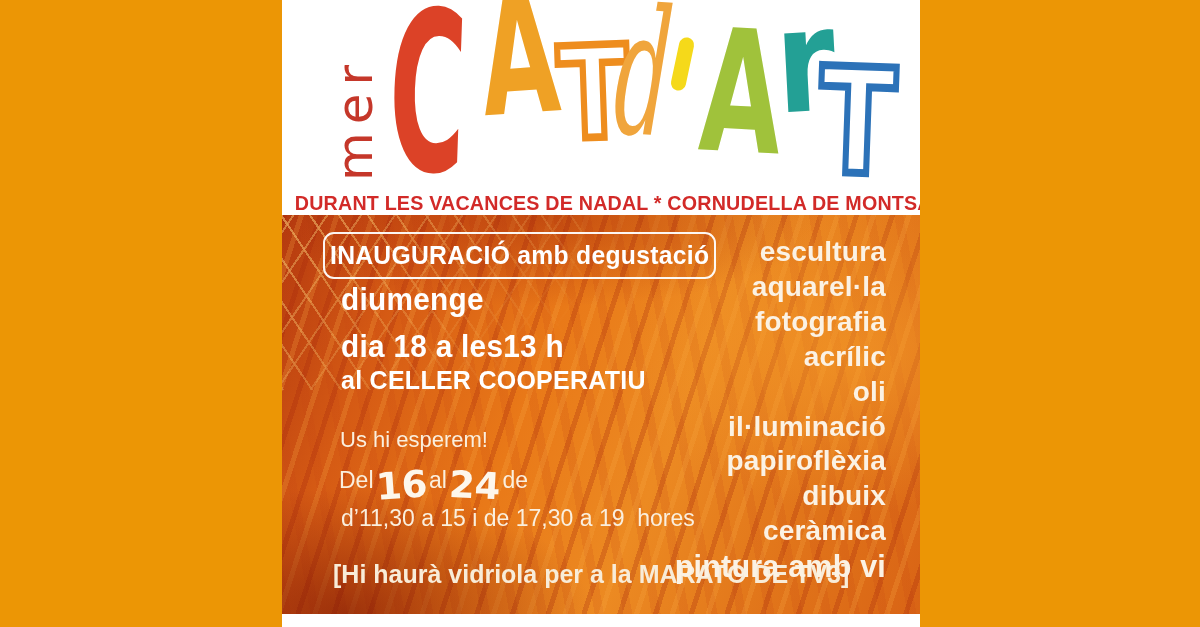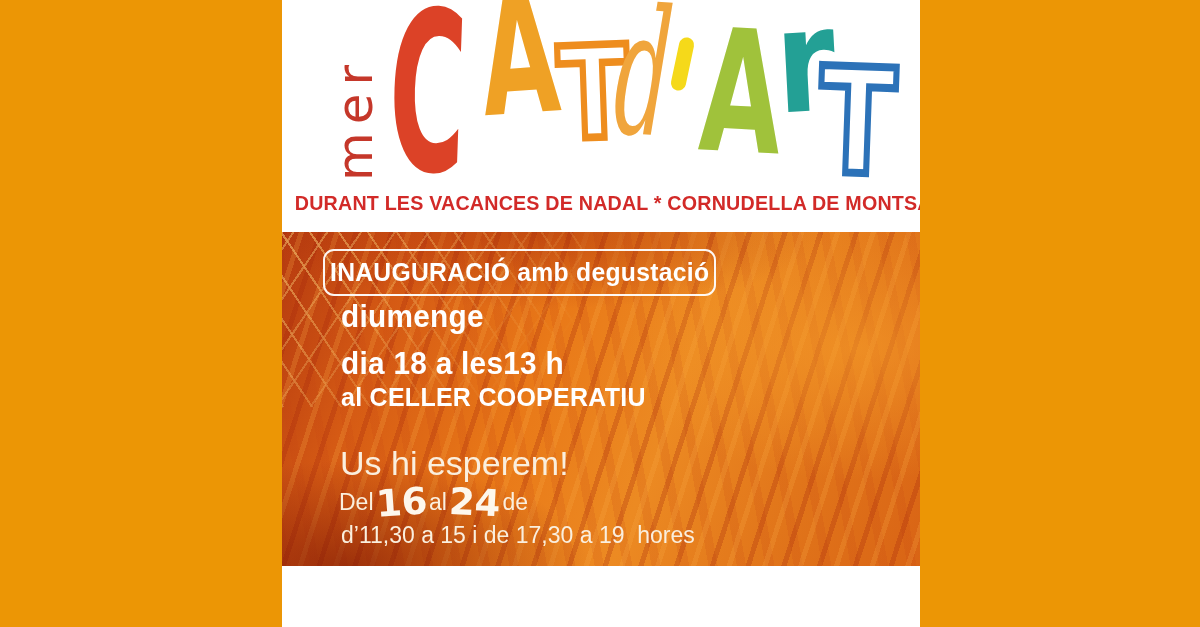--- a/index.html
+++ b/index.html
@@ -32,21 +32,21 @@
   .ltr-r{left:490px;top:-8px;font-size:105px;transform:rotate(-3deg) scale(1.15,1.37);}
   .ltr-T2{left:540px;top:48px;font-size:110px;transform:rotate(2deg) scale(1.01,1.33);}
   .subtitle{
     position:absolute;left:0;right:0;top:191px;text-align:center;
     font-size:20.5px;font-weight:bold;letter-spacing:0.2px;
     transform:scaleX(0.96);transform-origin:center;white-space:nowrap;
   }
 
   
   .painted{
-    position:absolute;left:0;top:232px;width:638px;height:334px;overflow:hidden;
+    position:absolute;left:0;top:215px;width:638px;height:399px;overflow:hidden;
     background:
       radial-gradient(ellipse 55% 45% at 10% 100%, rgba(118,16,4,0.62), rgba(118,16,4,0) 70%),
       radial-gradient(ellipse 60% 32% at 42% 0%, rgba(152,26,8,0.42), rgba(152,26,8,0) 72%),
       radial-gradient(ellipse 50% 55% at 90% 35%, rgba(249,163,44,0.55), rgba(249,163,44,0) 72%),
       repeating-linear-gradient(108deg, rgba(163,34,10,0.26) 0 5px, rgba(163,34,10,0) 5px 16px, rgba(248,168,66,0.24) 16px 21px, rgba(248,168,66,0) 21px 34px),
       repeating-linear-gradient(80deg, rgba(198,68,18,0.16) 0 9px, rgba(198,68,18,0) 9px 28px),
       linear-gradient(112deg,#b4390f 0%,#d55a14 18%,#e97918 40%,#ec8a22 60%,#e1751a 80%,#d96415 100%);
   }
   .lattice{
     position:absolute;left:0;top:0;width:300px;height:175px;opacity:0.75;pointer-events:none;
@@ -63,22 +63,22 @@
   }
   .banner span{
     color:#fff;font-weight:bold;font-size:26px;white-space:nowrap;
     transform:scaleX(0.95);letter-spacing:0.3px;
   }
   .h-bold{position:absolute;left:59px;color:#fff;font-weight:bold;white-space:nowrap;
     transform:scaleX(0.96);transform-origin:left;letter-spacing:0.3px;line-height:1.2;}
   .day{top:66px;font-size:31px;}
   .datetime{top:113px;font-size:31px;}
   .venue{top:150px;font-size:26px;}
-  .welcome{position:absolute;left:58px;top:212px;color:#FAEFDE;font-size:34px;font-weight:400;white-space:nowrap;}
-  .dates{position:absolute;left:57px;top:252px;display:flex;align-items:center;color:#FAEFDE;white-space:pre;}
+  .welcome{position:absolute;left:58px;top:212px;color:#FAEFDE;font-size:22px;font-weight:400;white-space:nowrap;}
+  .dates{position:absolute;left:57px;top:252px;display:flex;align-items:flex-start;color:#FAEFDE;white-space:pre;}
   .dates .sm{font-size:23px;font-weight:400;}
   .dates .big{font-size:37px;font-weight:bold;font-family:"DejaVu Sans",sans-serif;line-height:1;margin:0 2px;color:#FDF7EC;}
   .dates .tilt-l{display:inline-block;transform:rotate(-4deg);}
   .dates .tilt-r{display:inline-block;transform:rotate(3deg);}
   .dates .month{margin-left:8px;letter-spacing:1px;}
   .hours{position:absolute;left:59px;top:290px;color:#FAEFDE;font-size:23px;font-weight:400;white-space:pre;}
   .note{position:absolute;left:51px;top:345px;color:#F8ECD8;font-size:25px;font-weight:700;white-space:nowrap;}
   .disciplines{position:absolute;right:34px;top:20px;text-align:right;}
   .disc{
     color:#FBF2E4;font-size:28px;font-weight:bold;line-height:34.9px;white-space:nowrap;
@@ -121,15 +121,27 @@
       <span class="sm">Del</span>
       <span class="big tilt-l">16</span>
       <span class="sm">al</span>
       <span class="big tilt-r">24</span>
       <span class="sm">de</span>
     </div>
 
     <div class="hours">d’11,30 a 15 i de 17,30 a 19  hores</div>
     <div class="note">[Hi haurà vidriola per a la MARATÓ DE TV3]</div>
 
+    <div class="disciplines">
+        <div class="disc">escultura</div>
+        <div class="disc">aquarel·la</div>
+        <div class="disc">fotografia</div>
+        <div class="disc">acrílic</div>
+        <div class="disc">oli</div>
+        <div class="disc">il·luminació</div>
+        <div class="disc">papiroflèxia</div>
+        <div class="disc">dibuix</div>
+        <div class="disc">ceràmica</div>
+        <div class="disc">pintura amb vi</div>
+      </div>
   </div>
 
 </div>
 
 </body></html>

